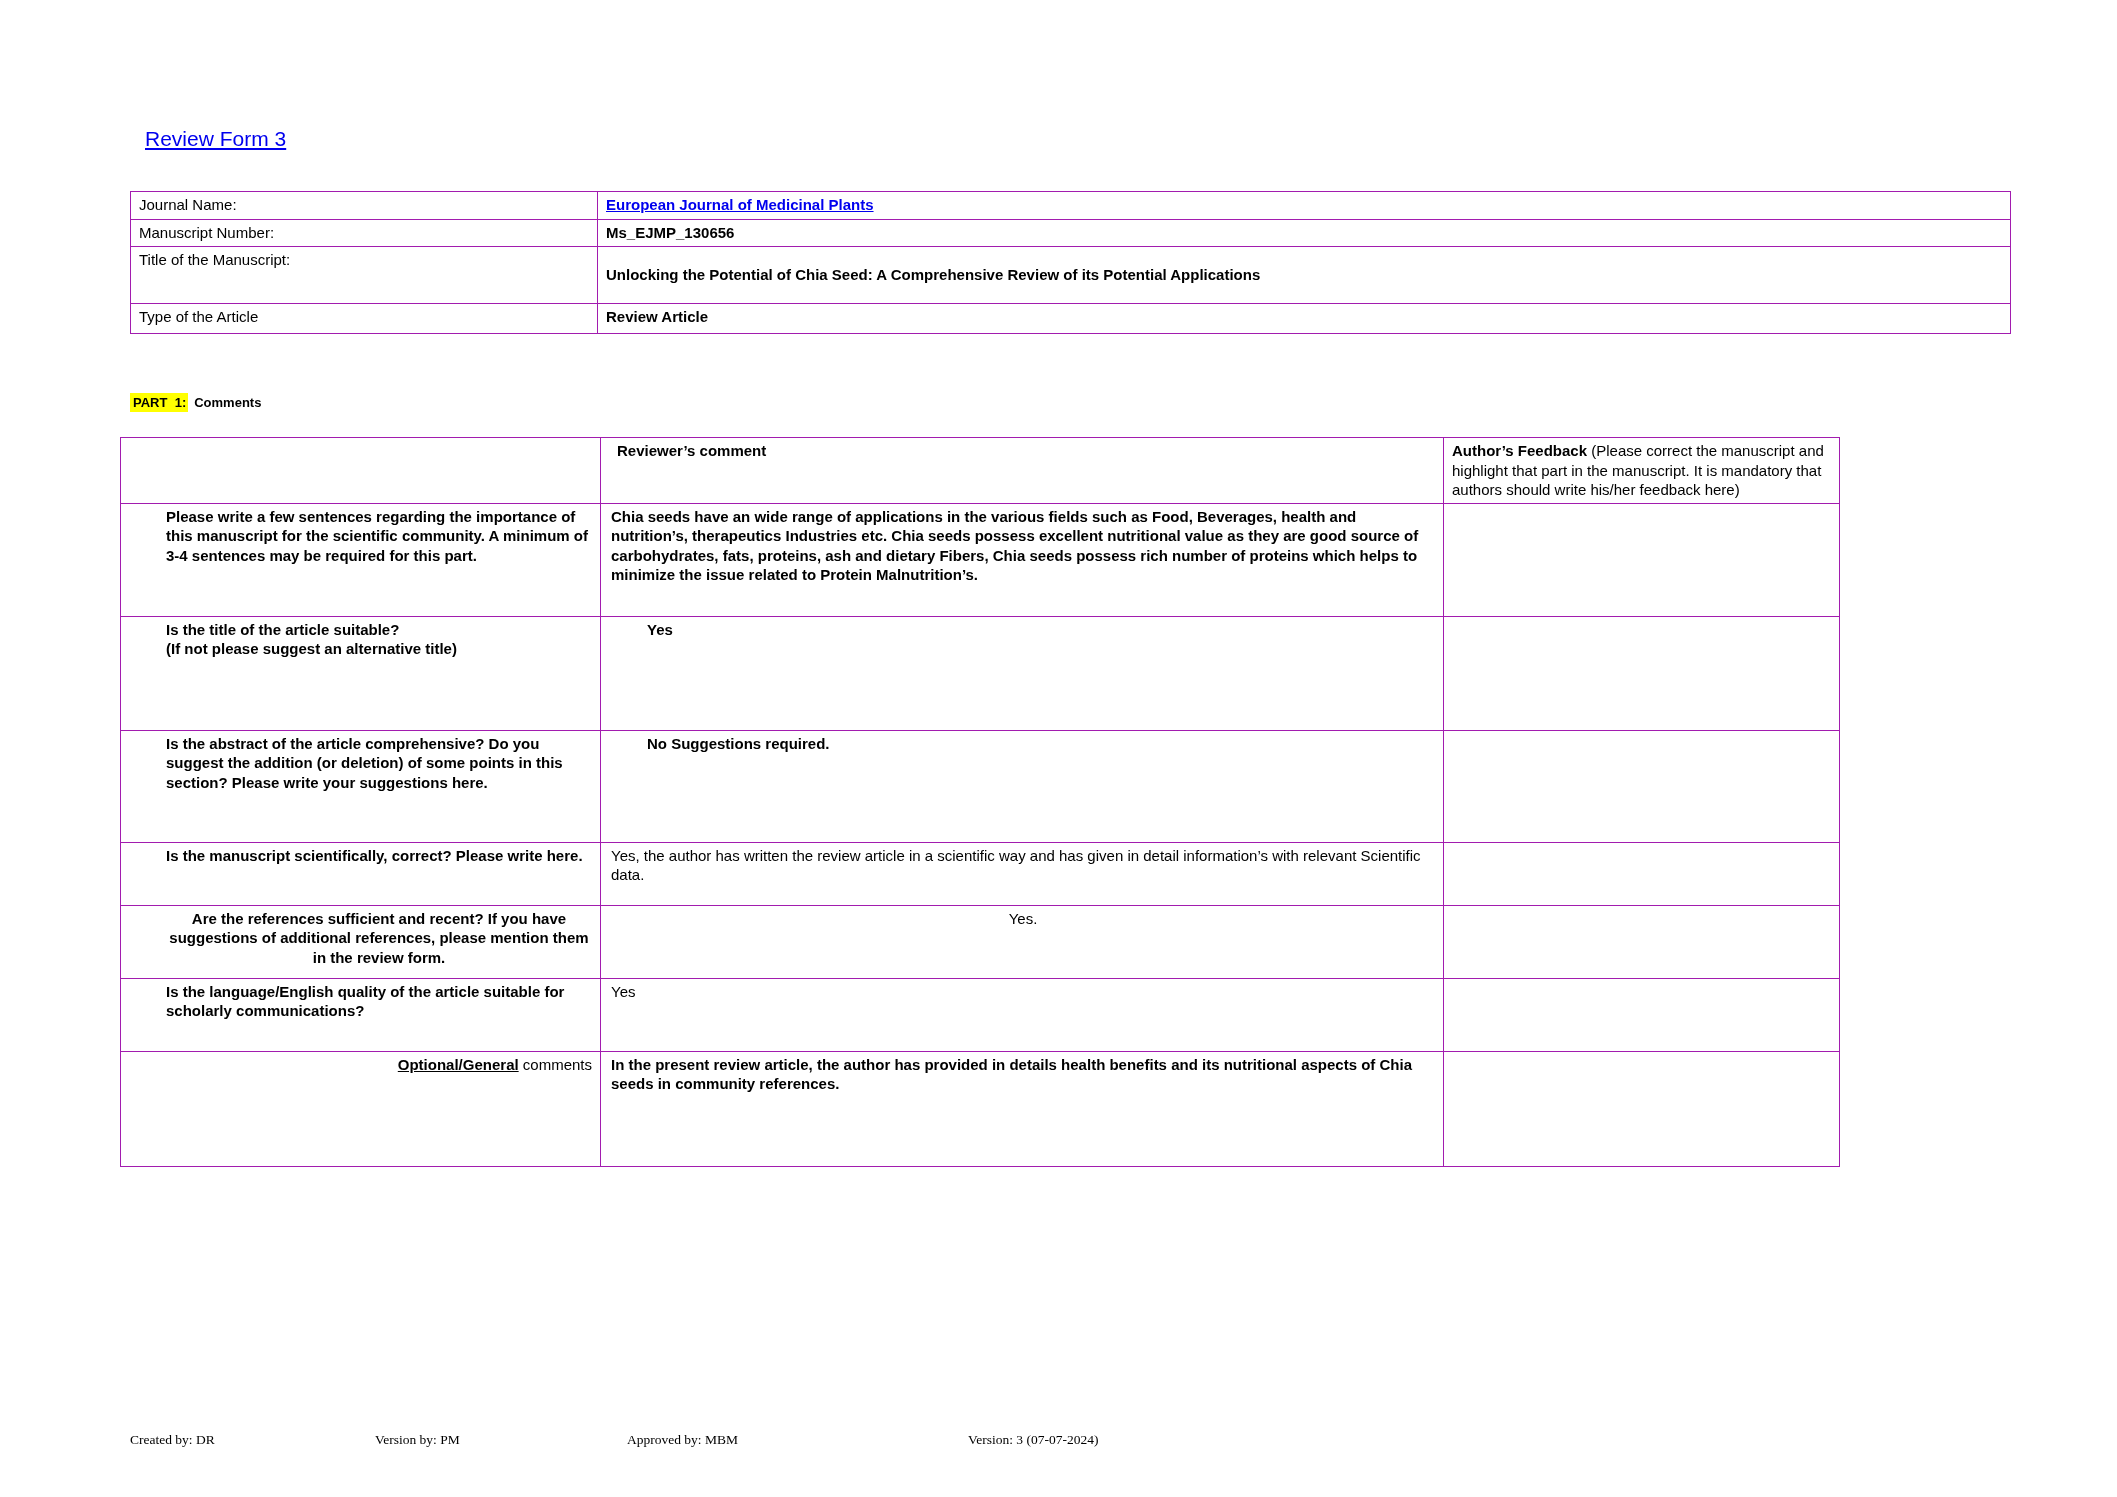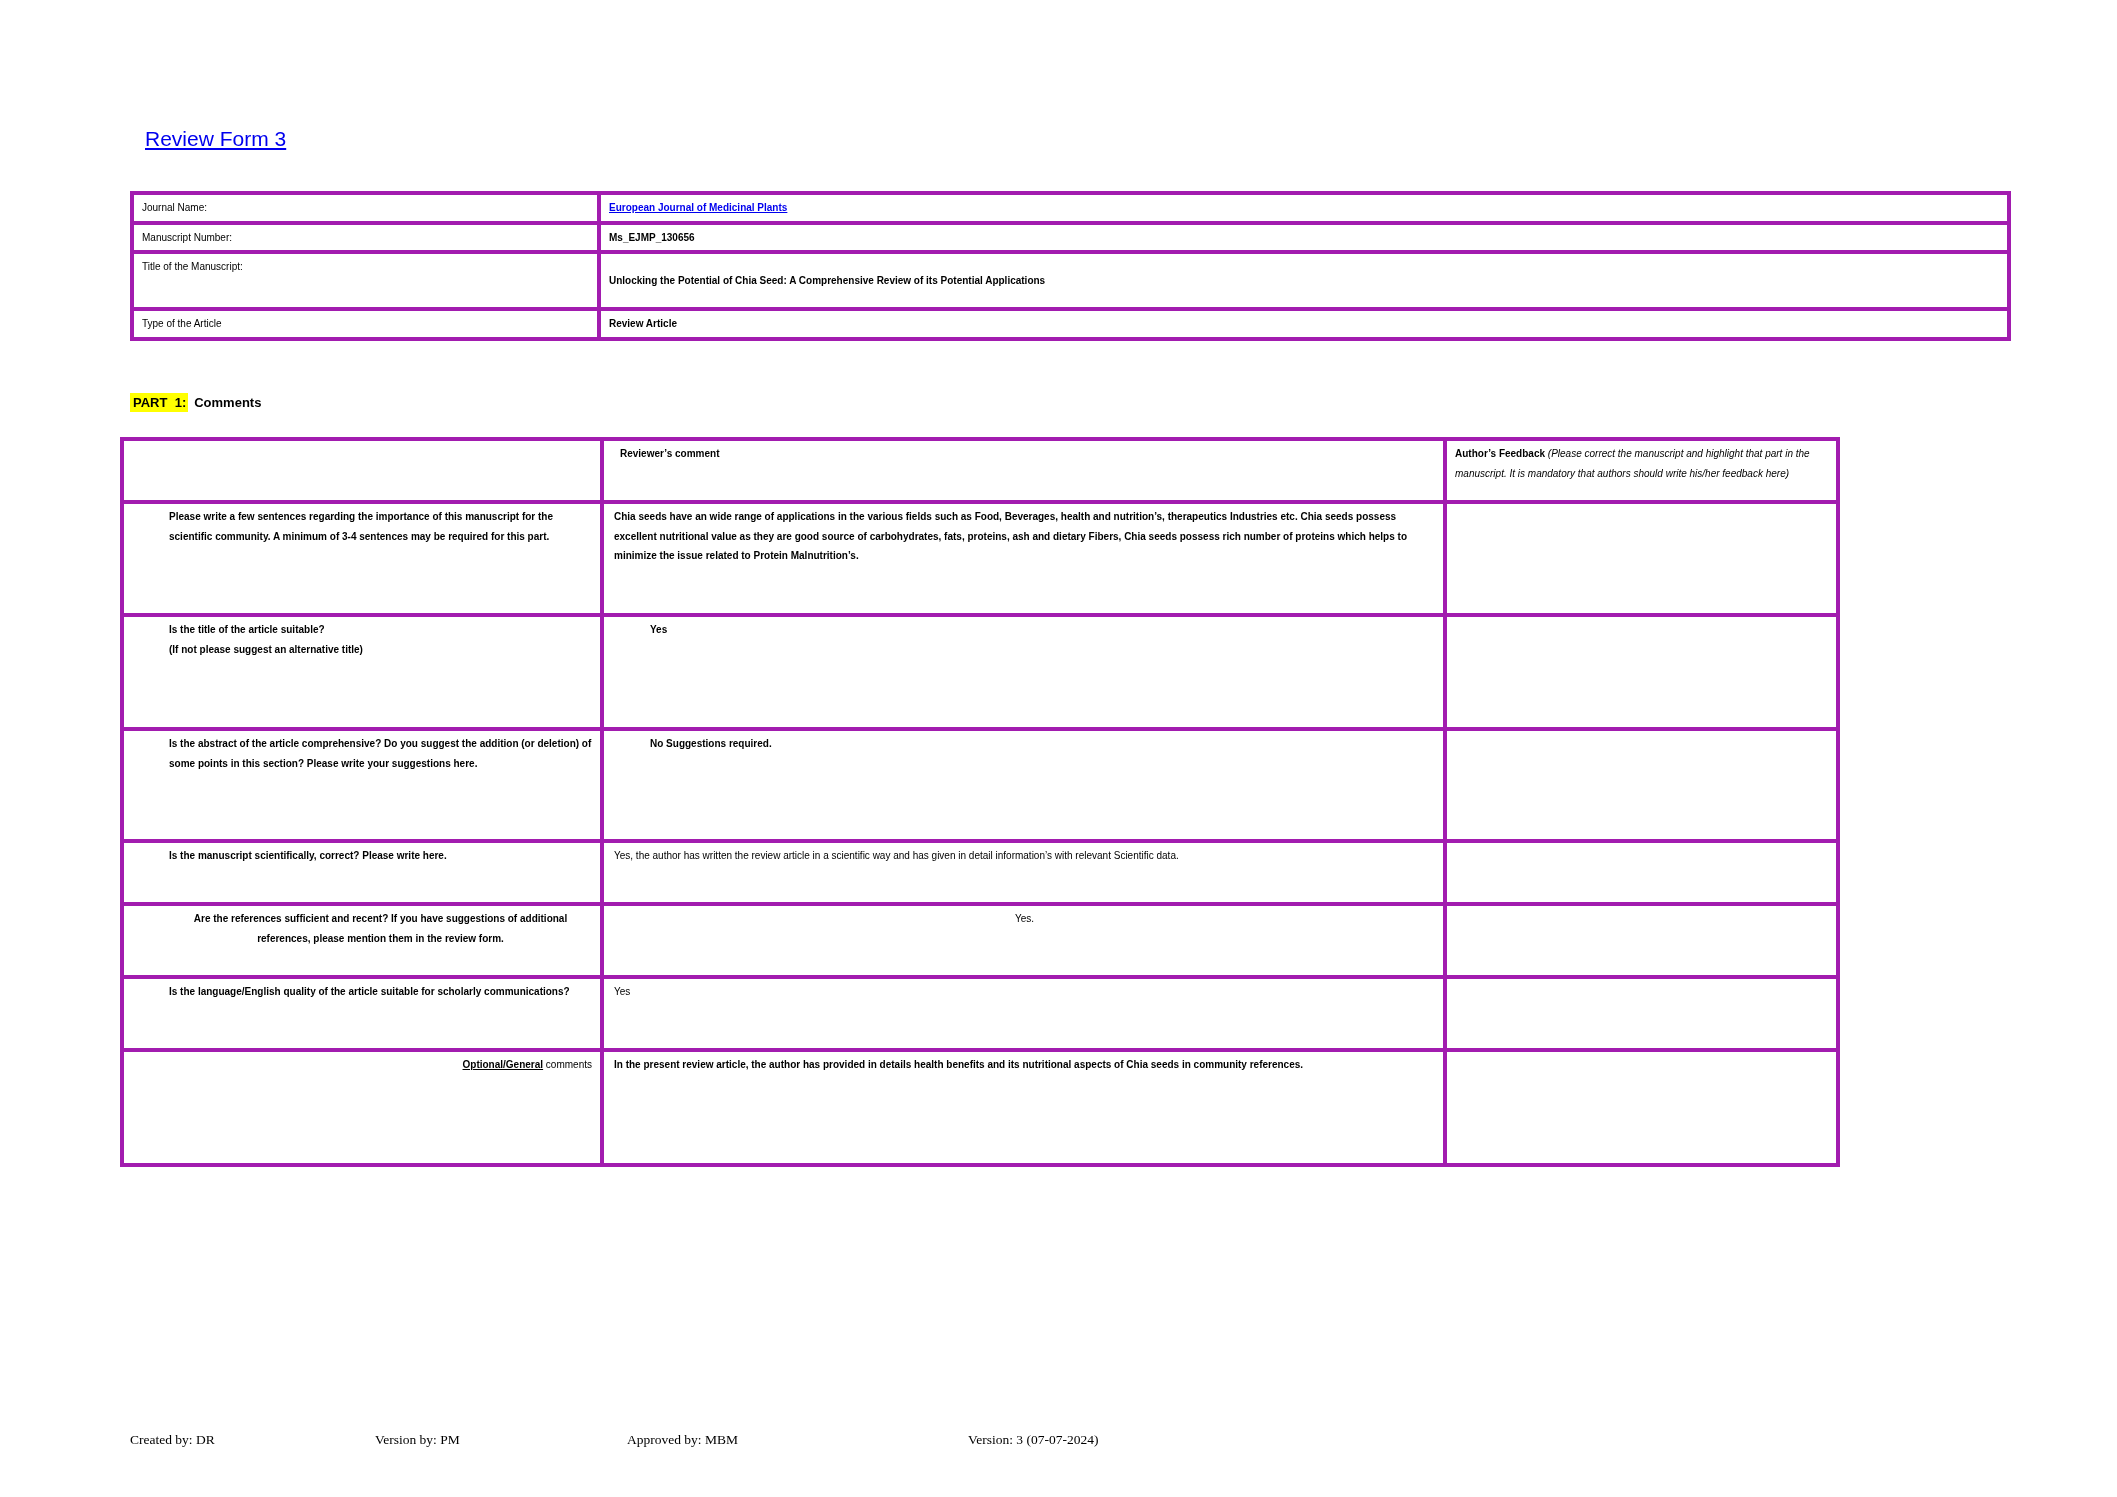--- a/index.html
+++ b/index.html
@@ -21,23 +21,23 @@
     color: var(--link, #0000EE);
     text-decoration: underline;
     margin: 15px;
   }
   table {
     border-collapse: collapse;
     table-layout: fixed;
     position: absolute;
   }
   td {
-    border: 4px solid #a21caf;
+    border: 1px solid #a21caf;
     vertical-align: top;
-    font-size: 10px;
+    font-size: 15px;
     line-height: 19.5px;
     padding: 3px 8px;
     overflow: hidden;
     word-wrap: break-word;
   }
   
   .info-table { left: 130px; top: 191px; width: 1881px; }
   .info-table tr.ir0 { height: 28px; }
   .info-table tr.ir1 { height: 27px; }
   .info-table tr.ir2 { height: 57px; }
@@ -71,21 +71,21 @@
   .comments-table tr.cr1 { height: 113px; }
   .comments-table tr.cr2 { height: 114px; margin-top: 7px; }
   .comments-table tr.cr3 { height: 112px; }
   .comments-table tr.cr4 { height: 63px; }
   .comments-table tr.cr5 { height: 73px; text-align: center; }
   .comments-table tr.cr6 { height: 73px; }
   .comments-table tr.cr7 { height: 115px; }
   .hcell { font-weight: bold; padding-left: 16px; }
   .hcell3 { font-weight: normal; padding-left: 8px; }
   .afb { font-weight: bold; }
-  .afn { font-style: italic; }
+  .afn { }
   .q-cell {
     font-weight: bold;
     padding-left: 45px;
     white-space: pre-line;
   }
   .opt-cell { font-weight: normal; padding-left: 8px; text-align: right; }
   .ul-bold { font-weight: bold; text-decoration: underline; }
   .c-cell { padding-left: 10px; }
   .c-bold { font-weight: bold; }
   .c-indent { padding-left: 46px; }

